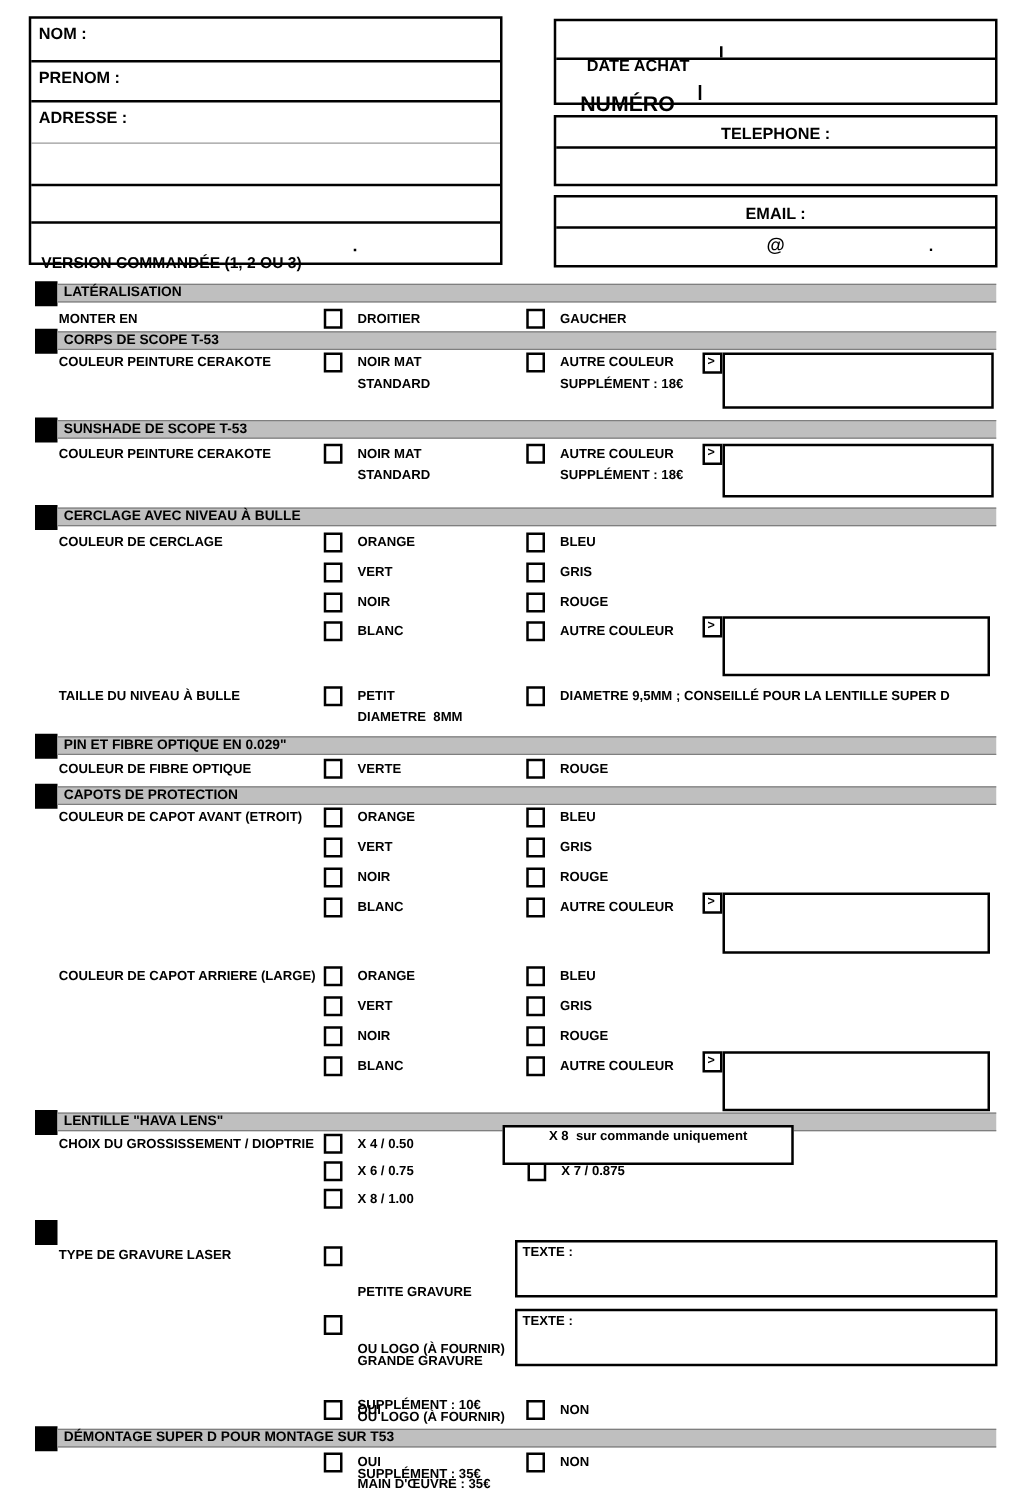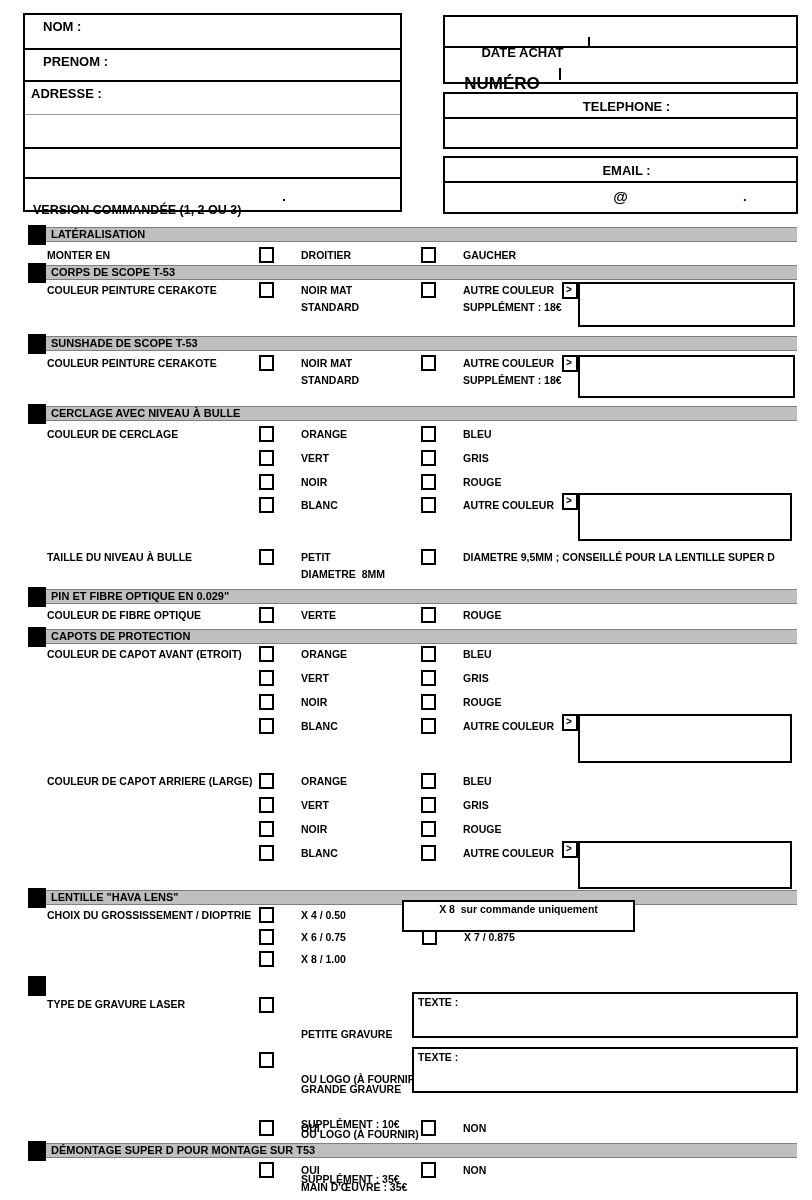--- a/index.html
+++ b/index.html
@@ -1,37 +1,37 @@
 <!DOCTYPE html>
 <html><head>
 <meta charset="utf-8">
 <style>
   html,body{margin:0;padding:0;background:#fff;}
   .page{position:relative;width:812px;height:1200px;background:#ffffff;
         font-family:"Liberation Sans",sans-serif;font-weight:700;color:#000;overflow:hidden;}
   
   .tbl{position:absolute;border:2px solid #000;background:#fff;box-sizing:border-box;}
   .trow{position:relative;box-sizing:border-box;}
-  .bb2{border-bottom:2px solid #000;padding-left:12px;}
+  .bb2{border-bottom:2px solid #000;}
   .bb1{border-bottom:1px solid #9a9a9a;}
   .flx{display:flex;}
   .cell-lbl{box-sizing:border-box;border-right:2px solid #000;margin-top:20px;}
   .tl-lbl{display:block;padding:4px 0 0 6px;font-size:13px;line-height:15px;white-space:pre;}
   .ctr{text-align:center;}
   
   .sec{position:absolute;left:28px;width:769px;height:20px;}
   .sq{position:absolute;left:0;top:0;width:18px;height:20px;background:#000;}
   .bar{position:absolute;left:18px;right:0;top:2px;height:15px;background:#bfbfbf;
        border-top:1px solid #7f7f7f;border-bottom:1px solid #7f7f7f;box-sizing:border-box;}
   .st{display:block;padding-left:5px;font-size:11px;line-height:13px;white-space:pre;}
   
   .rlbl{position:absolute;font-size:10.5px;line-height:16px;white-space:pre;}
   .opt{position:absolute;display:flex;align-items:flex-start;}
   .cb{flex:none;width:15px;height:16px;border:2px solid #000;box-sizing:border-box;background:#fff;}
-  .ol{margin-left:27px;font-size:10.5px;line-height:16px;white-space:pre;}
+  .ol{margin-left:12px;font-size:10.5px;line-height:16px;white-space:pre;}
   .ol.two{line-height:17px;}
   .ol.three{line-height:15px;}
   .acell{position:absolute;width:16px;height:17px;border:2px solid #000;box-sizing:border-box;
          background:#fff;font-size:10px;line-height:12px;padding-left:2px;}
   .bigbox{position:absolute;border:2px solid #000;background:#fff;box-sizing:border-box;}
   .txbox{position:absolute;border:2px solid #000;background:#fff;box-sizing:border-box;
          font-size:10.5px;padding:2px 4px;}
   .notebox{position:absolute;border:2px solid #000;background:#fff;box-sizing:border-box;
            font-size:10.5px;line-height:14px;text-align:center;white-space:pre;}
   .atr{font-size:15px;line-height:27px;display:block;text-align:center;}

